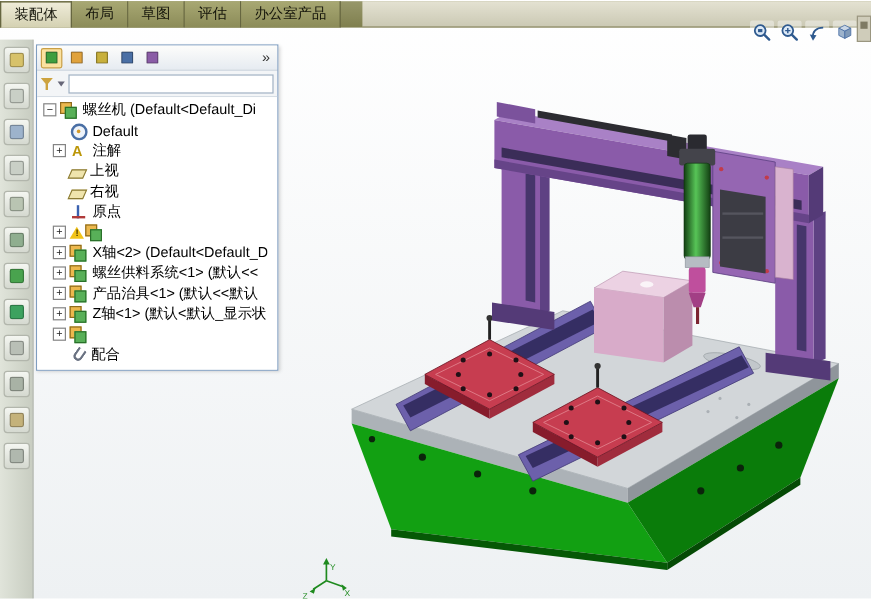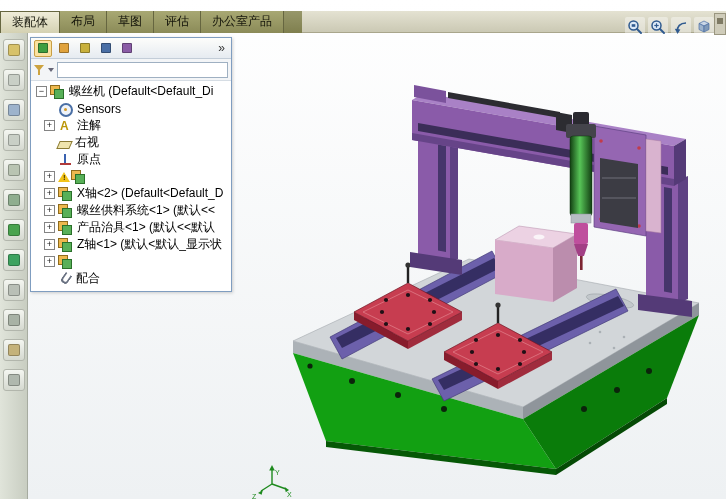--- a/index.html
+++ b/index.html
@@ -6,21 +6,21 @@
   html,body { width:726px; height:499px; overflow:hidden; }
   body { font-family:"Liberation Sans","DejaVu Sans",sans-serif; background:#fff; }
   .app { position:relative; width:726px; height:499px; overflow:hidden; background:#fff; }
 
   
   .top-strip { position:absolute; top:0; left:0; right:0; height:11px; background:#d8d4cb; border-bottom:1px solid #b9b5ab; z-index:5; font-size:9px; color:#333; }
   .top-strip .partial-label { position:absolute; left:258px; top:-1px; }
   .ts-sq { position:absolute; top:2px; width:8px; height:7px; background:#c2beb4; border:1px solid #9b978d; }
 
   
-  .tab-row { position:absolute; top:11px; left:0; right:0; height:22px; background:linear-gradient(#97976a,#7f7f4e); z-index:5; }
+  .tab-row { position:absolute; top:1px; left:0; right:0; height:22px; background:linear-gradient(#97976a,#7f7f4e); z-index:5; }
   .tab-row-right { position:absolute; left:302px; right:0; top:0; bottom:0; background:linear-gradient(#e4e2d2,#cbc9b4); border-bottom:1px solid #a9a68c; }
   .tabs { position:relative; z-index:2; display:flex; height:100%; }
   .tab { padding:0 11px; font-size:12px; line-height:21px; color:#14140a; background:linear-gradient(#a8a873,#8b8b58); border-right:1px solid #666640; cursor:default; white-space:nowrap; }
   .tab.active { background:linear-gradient(#efecd9,#d4d1b2); border:1px solid #666640; border-bottom:none; }
 
   
   .left-toolbar { position:absolute; top:33px; left:0; bottom:0; width:28px; background:linear-gradient(90deg,#e0e4da,#c8cdc1); border-right:1px solid #a6aba0; z-index:3; padding-top:6px; }
   .lt-icon { width:22px; height:22px; margin:0 auto 8px auto; border-radius:3px; background:linear-gradient(#f4f6f1,#d5d9d0); border:1px solid #b2b6ac; display:flex; align-items:center; justify-content:center; }
   .lt-glyph { width:12px; height:12px; border-radius:2px; border:1px solid rgba(0,0,0,.25); }
 
@@ -349,27 +349,33 @@
         <div class="tree-row">
           <span class="spacer" style="width: 2px;"></span>
           <span class="expander">−</span>
           <span class="ico ico-assembly"></span>
           <span class="tree-label bold">螺丝机 (Default&lt;Default_Di</span>
         </div>
         <div class="tree-row">
           <span class="spacer" style="width: 10px;"></span>
           <span class="spacer" style="width: 14px;"></span>
           <span class="ico ico-sensors"></span>
-          <span class="tree-label">Sensors</span>
+          <span class="tree-label">Default</span>
         </div>
         <div class="tree-row">
           <span class="spacer" style="width: 10px;"></span>
           <span class="expander">+</span>
           <span class="ico ico-annotations"></span>
           <span class="tree-label">注解</span>
+        </div>
+        <div class="tree-row">
+          <span class="spacer" style="width: 10px;"></span>
+          <span class="spacer" style="width: 14px;"></span>
+          <span class="ico ico-plane"></span>
+          <span class="tree-label">上视</span>
         </div>
         <div class="tree-row">
           <span class="spacer" style="width: 10px;"></span>
           <span class="spacer" style="width: 14px;"></span>
           <span class="ico ico-plane"></span>
           <span class="tree-label">右视</span>
         </div>
         <div class="tree-row">
           <span class="spacer" style="width: 10px;"></span>
           <span class="spacer" style="width: 14px;"></span>

